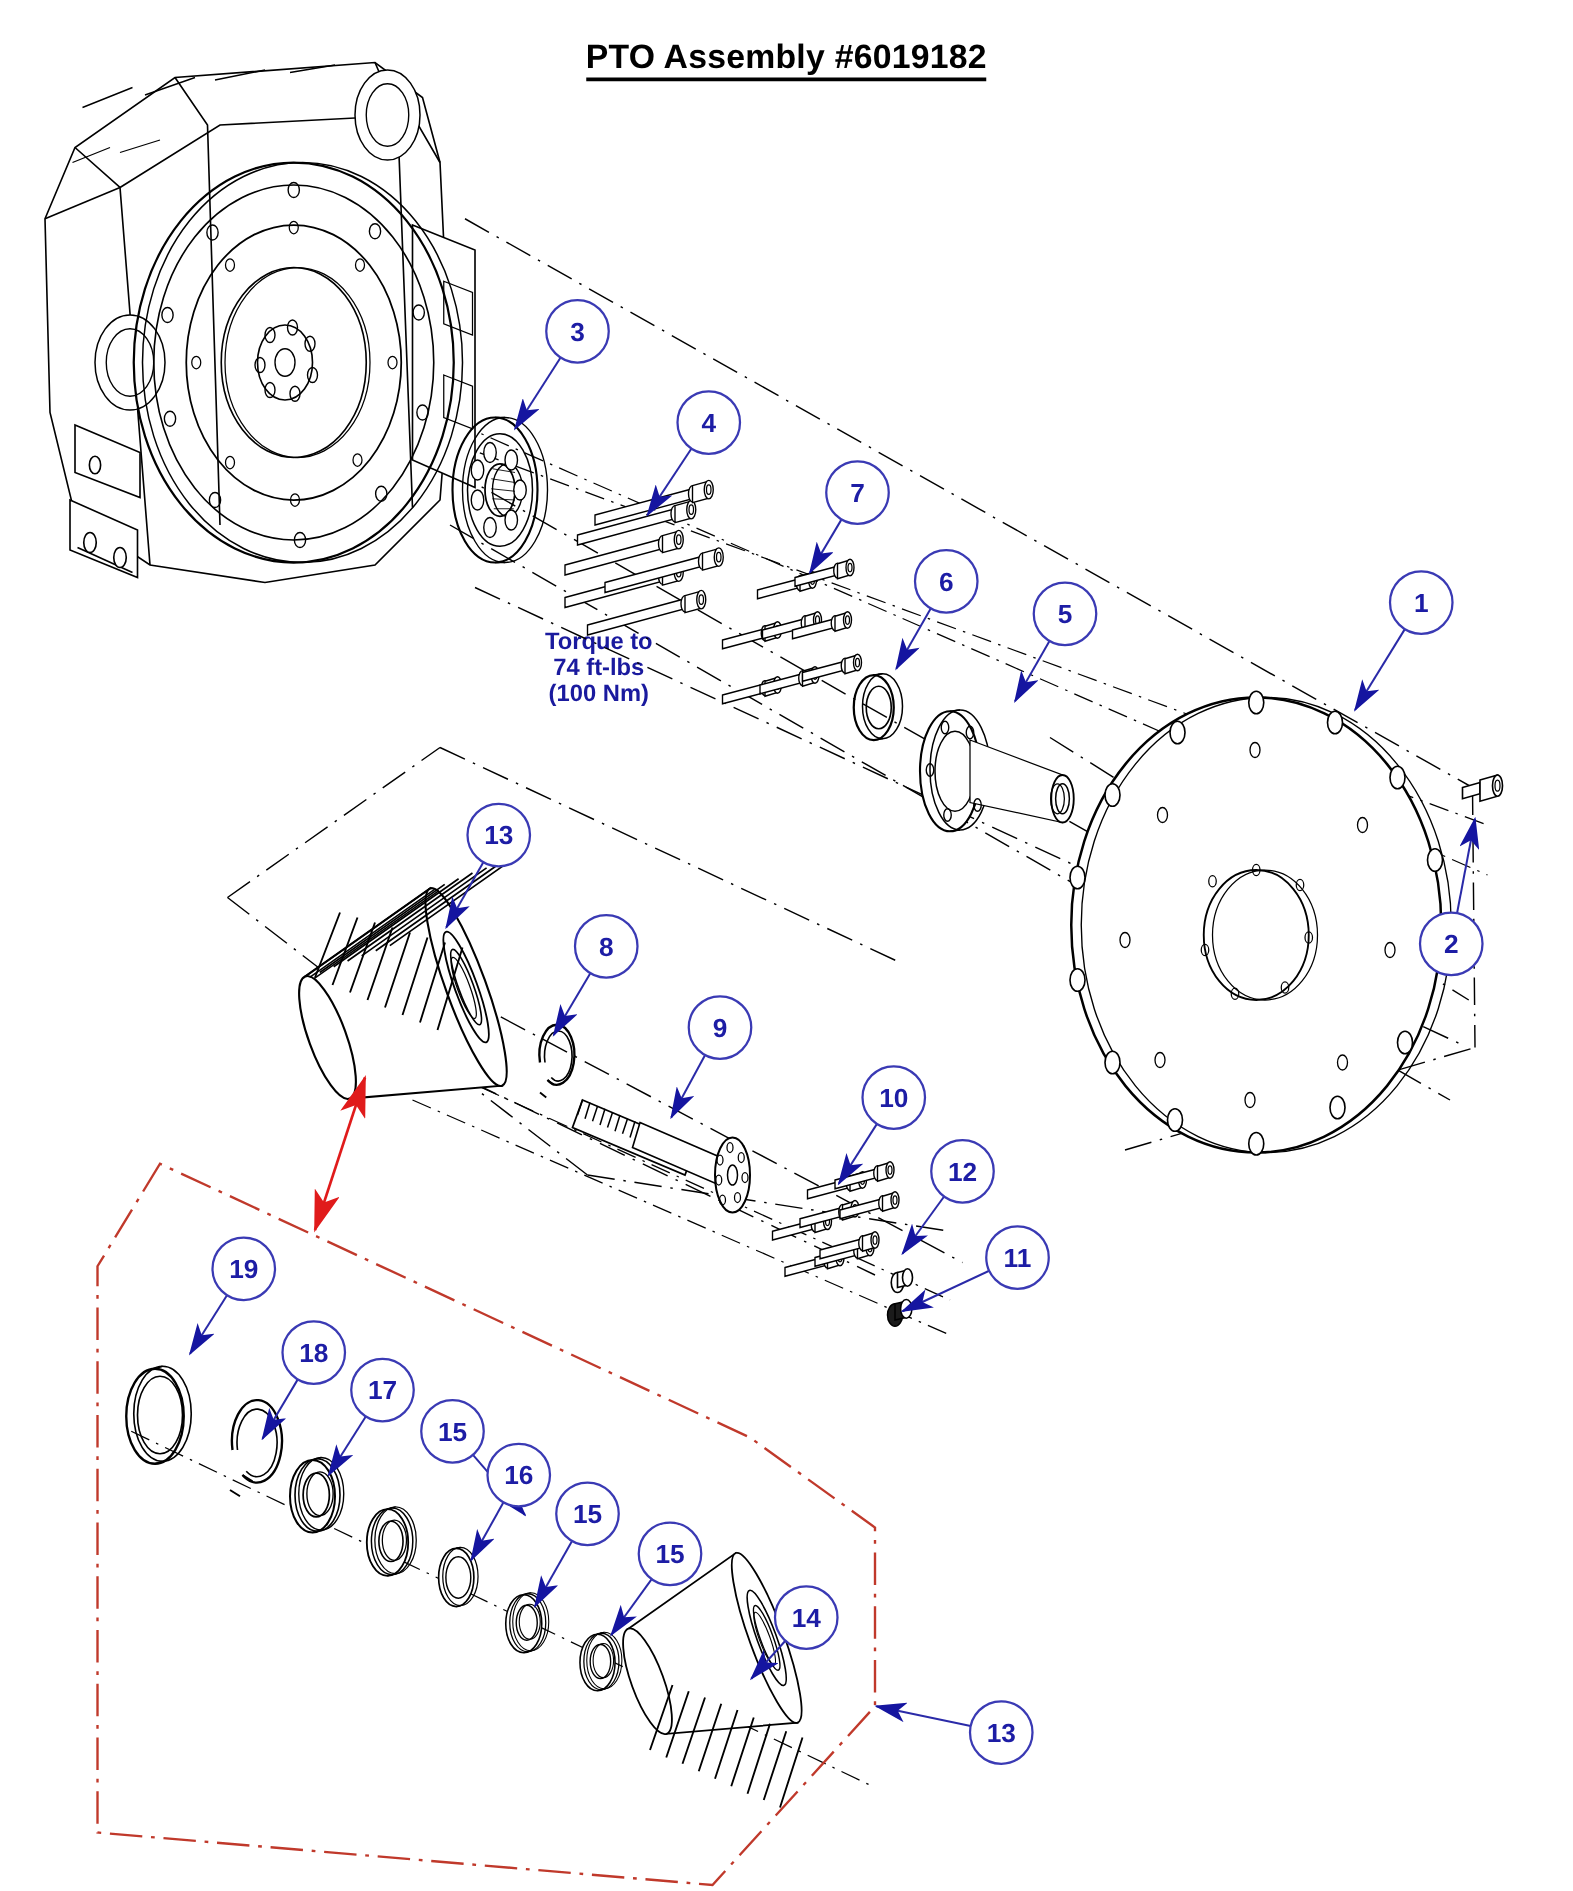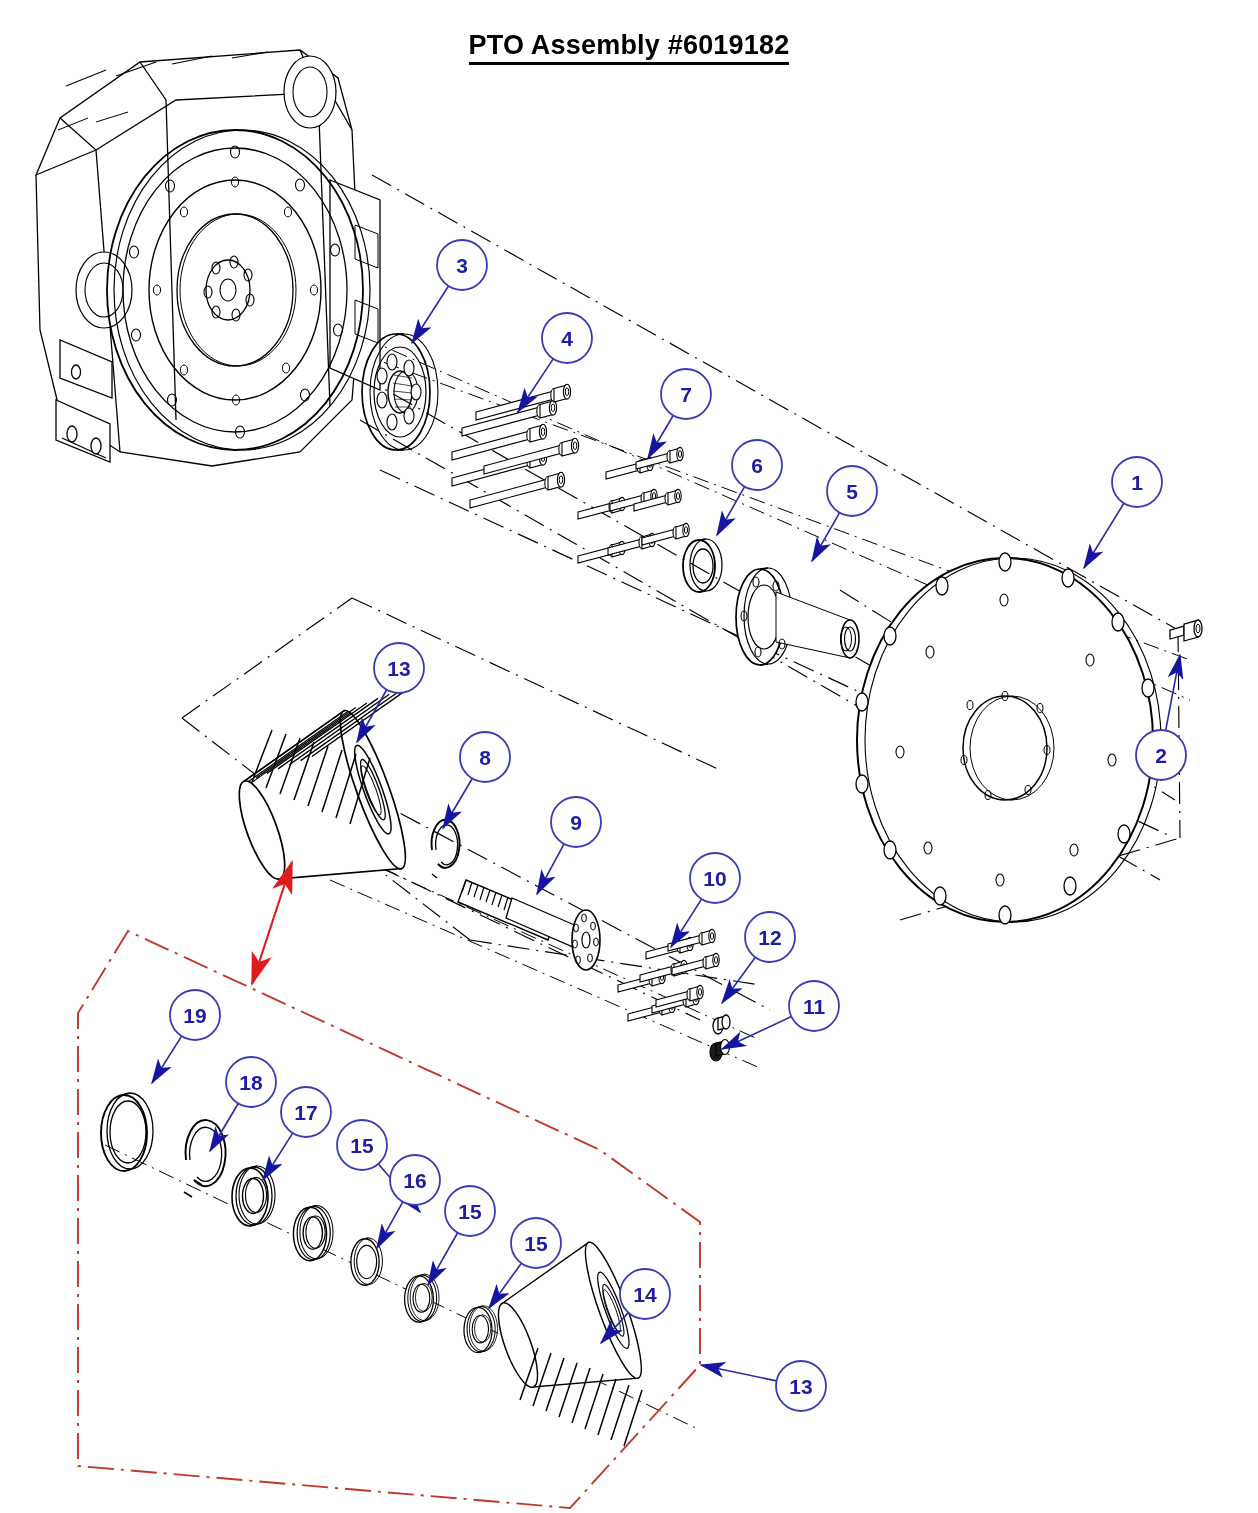--- a/index.html
+++ b/index.html
@@ -21,20 +21,23 @@
 </style>
 </head>
 <body>
 
 <div id="sheet">
 
   <div id="title">
     <span>PTO Assembly #6019182</span>
   </div>
 
+  <div id="torque">Torque to
+74 ft-lbs
+(100 Nm)</div>
 
   <svg id="art" viewBox="0 0 1258 1513">
     <defs>
       <marker id="bArrow" markerWidth="16" markerHeight="10" refX="15" refY="5" orient="auto">
         <path d="M0,0 L16,5 L0,10 L4,5 Z" fill="#1515a0"></path>
       </marker>
       <marker id="rArrow" markerWidth="16" markerHeight="10" refX="15" refY="5" orient="auto">
         <path d="M0,0 L16,5 L0,10 L4,5 Z" fill="#e01b1b"></path>
       </marker>
       <marker id="rArrowS" markerWidth="16" markerHeight="10" refX="1" refY="5" orient="auto">

